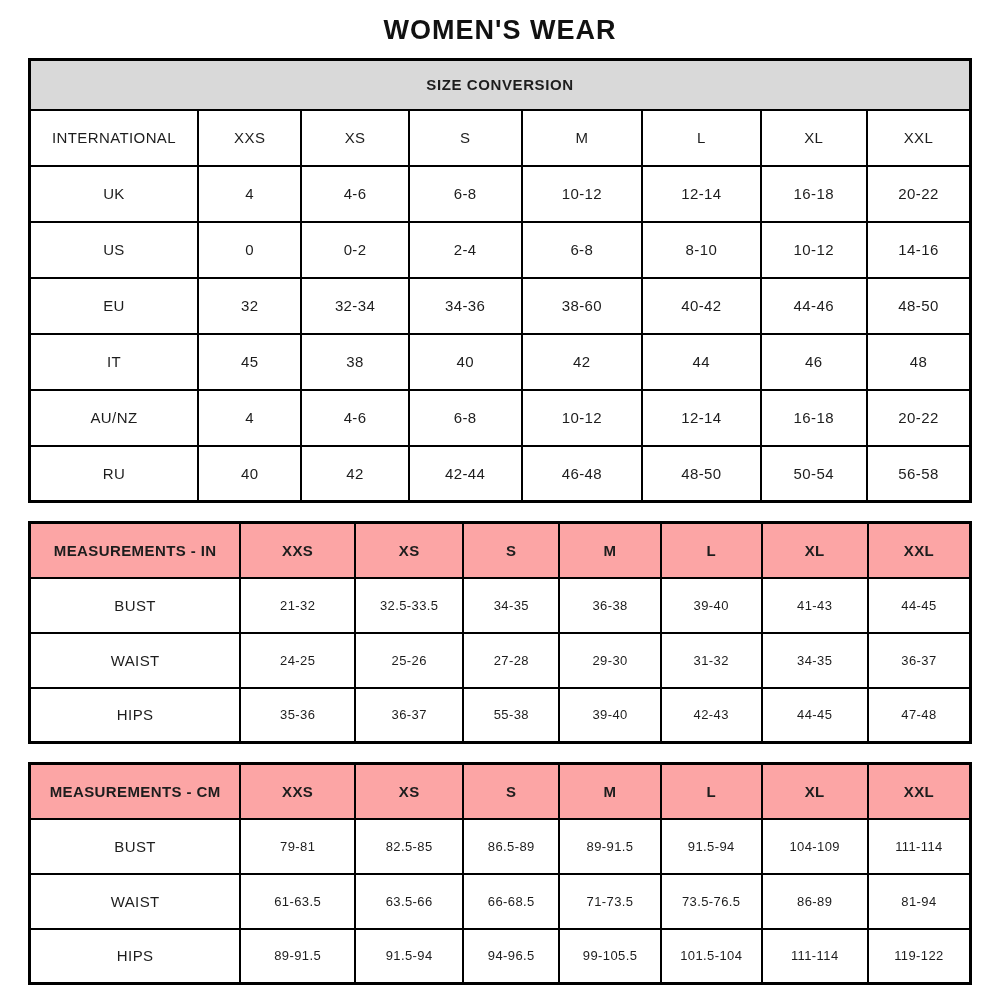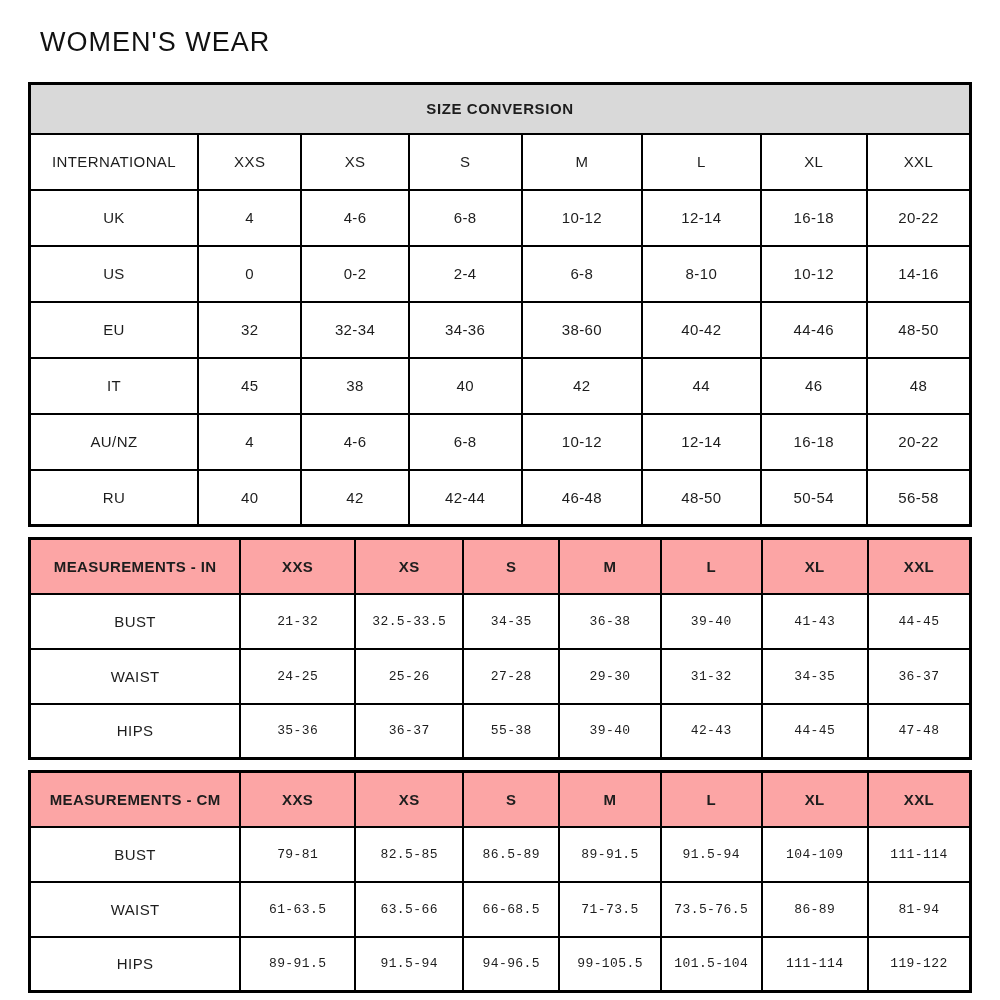--- a/index.html
+++ b/index.html
@@ -12,34 +12,34 @@
     font-family: "Liberation Sans", sans-serif;
     color: #1d1d1d;
   }
   .page {
     width: 1000px;
     height: 1000px;
     padding: 0 28px;
     overflow: hidden;
   }
   .page-title {
-    text-align: left;
+    text-align: center;
     font-size: 27px;
-    font-weight: 400;
+    font-weight: 700;
     letter-spacing: 1px;
-    margin: 12px;
+    margin: 0;
     padding: 15px 0 12px 0;
     color: #111111;
   }
   table.tbl {
     width: 100%;
     border-collapse: collapse;
     table-layout: fixed;
     border: 3px solid #000000;
-    margin-bottom: 10px;
+    margin-bottom: 18px;
     padding-left: 32px;
   }
   table.tbl td {
     border: 2px solid #000000;
     text-align: center;
     vertical-align: middle;
     font-size: 15px;
     letter-spacing: 0.4px;
     padding: 0 4px;
     overflow: hidden;
@@ -54,21 +54,21 @@
     letter-spacing: 0.6px;
   }
   
   table.tbl-conversion td { height: 56px; }
   
   table.tbl-measure td { height: 55px; }
   table.tbl-measure td.hd {
     background: #fca5a5;
     font-weight: 700;
   }
-  table.tbl-measure td.val { font-size: 13px; font-family: Liberation Mono, monospace; }
+  table.tbl-measure td.val { font-size: 13px; }
   table.tbl td.lbl { font-size: 15px; }
 </style>
 </head>
 <body>
 
 <div class="page">
 
   <h1 class="page-title">WOMEN'S WEAR</h1>
 
   <table class="tbl tbl-conversion">

